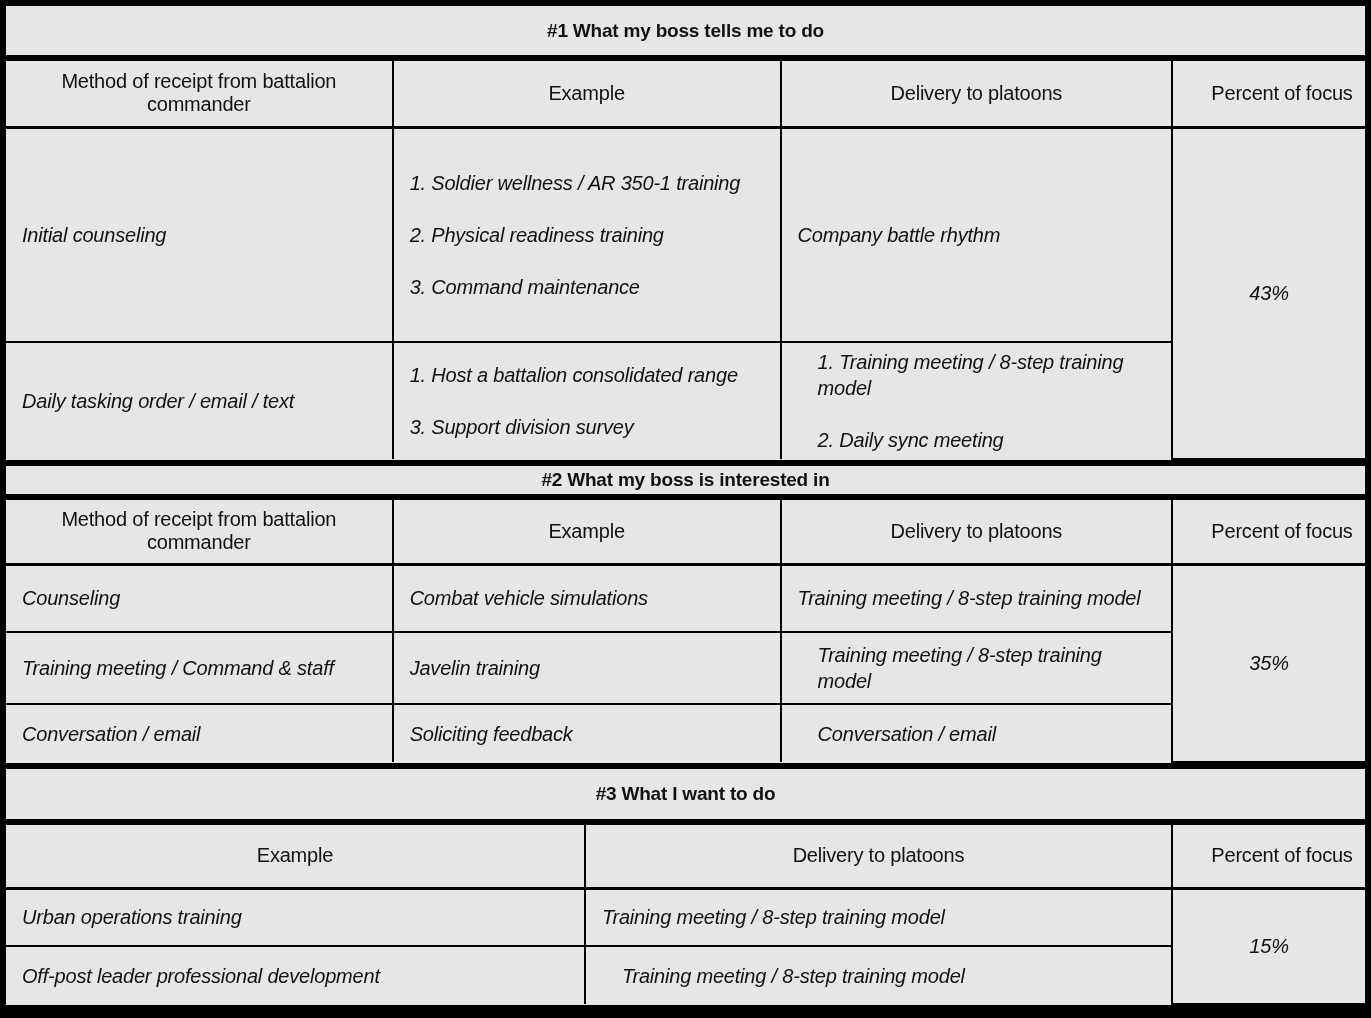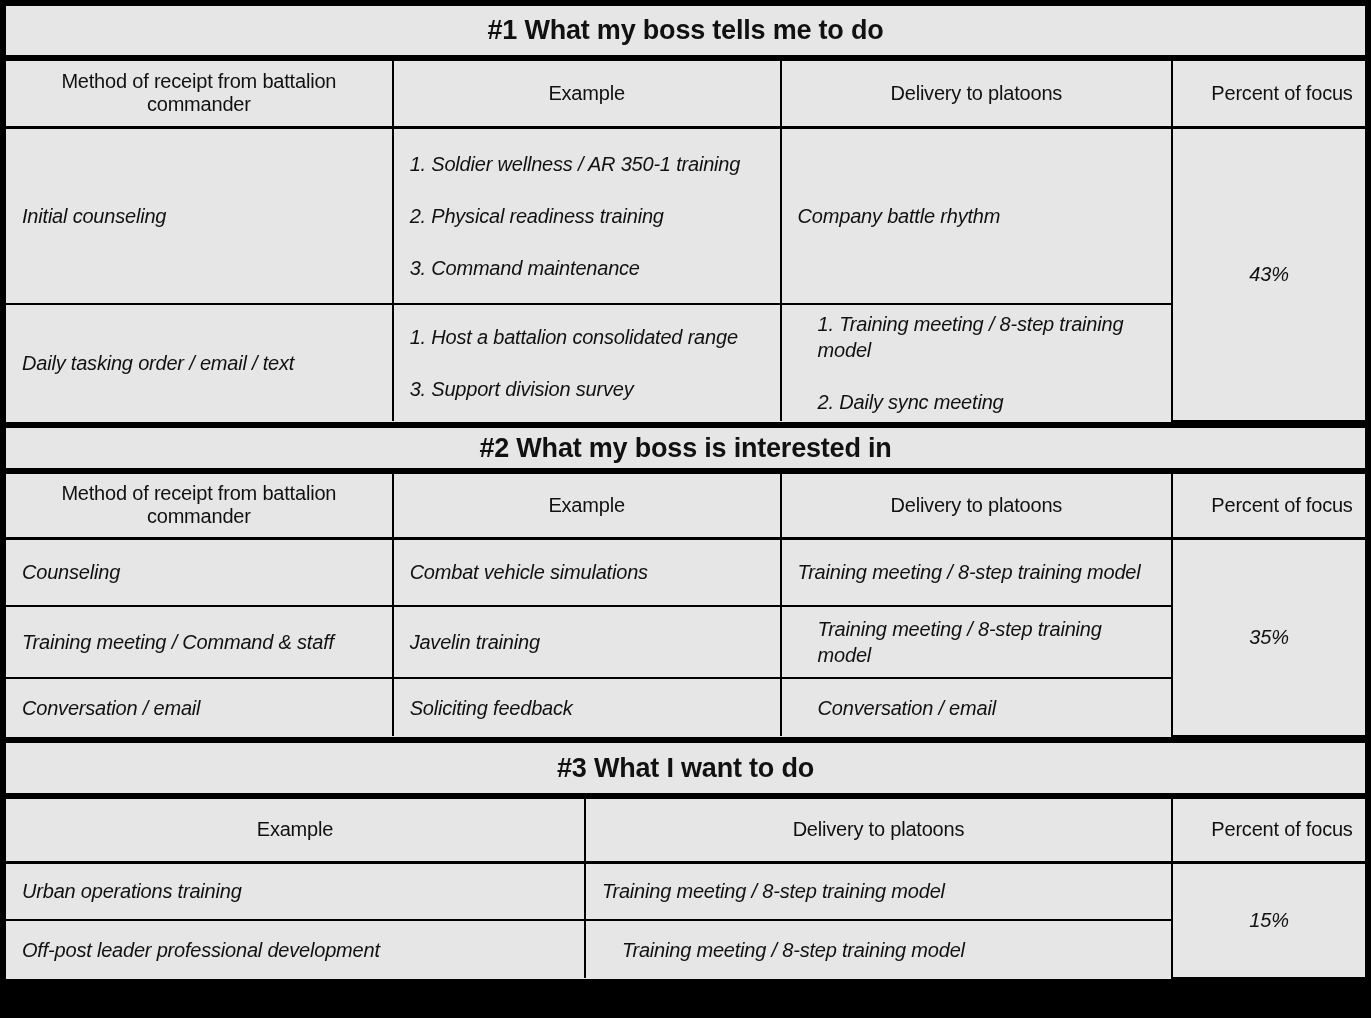--- a/index.html
+++ b/index.html
@@ -16,27 +16,27 @@
     background: #000000;
     display: flex;
     flex-direction: column;
   }
   .section-title {
     background: #e6e6e6;
     display: flex;
     align-items: center;
     justify-content: center;
     font-weight: bold;
-    font-size: 27px;
+    font-size: 19px;
     letter-spacing: -0.2px;
     flex: 0 0 auto;
     box-sizing: border-box;
   }
   .t1 { height: 55px; border-bottom: 6px solid #000; }
-  .t2 { height: 52px; border-top: 6px solid #000; border-bottom: 6px solid #000; }
+  .t2 { height: 40px; border-top: 6px solid #000; border-bottom: 6px solid #000; }
   .t3 { height: 62px; border-top: 6px solid #000; border-bottom: 6px solid #000; }
   table {
     border-collapse: collapse;
     table-layout: fixed;
     width: 100%;
     background: #e6e6e6;
   }
   th, td {
     border: 2px solid #000000;
     box-sizing: border-box;
@@ -68,21 +68,21 @@
     gap: 26px;
   }
   td.data p { margin: 0; }
   td.pct {
     font-style: italic;
     text-align: center;
     padding: 0;
   }
   
   .h-s1head td, .h-s1head th { height: 66px; }
-  .h-s1r1 td { height: 177px; margin-left: 32px; }
+  .h-s1r1 td { height: 215px; margin-left: 32px; }
   .h-s1r2 td { height: 116px; }
   .h-s2head th { height: 64px; }
   .h-s2r1 td { height: 68px; }
   .h-s2r2 td { height: 72px; }
   .h-s2r3 td { height: 58px; }
   .h-s3head th { height: 63px; }
   .h-s3r1 td { height: 58px; }
   .h-s3r2 td { height: 58px; }
 </style>
 </head>

